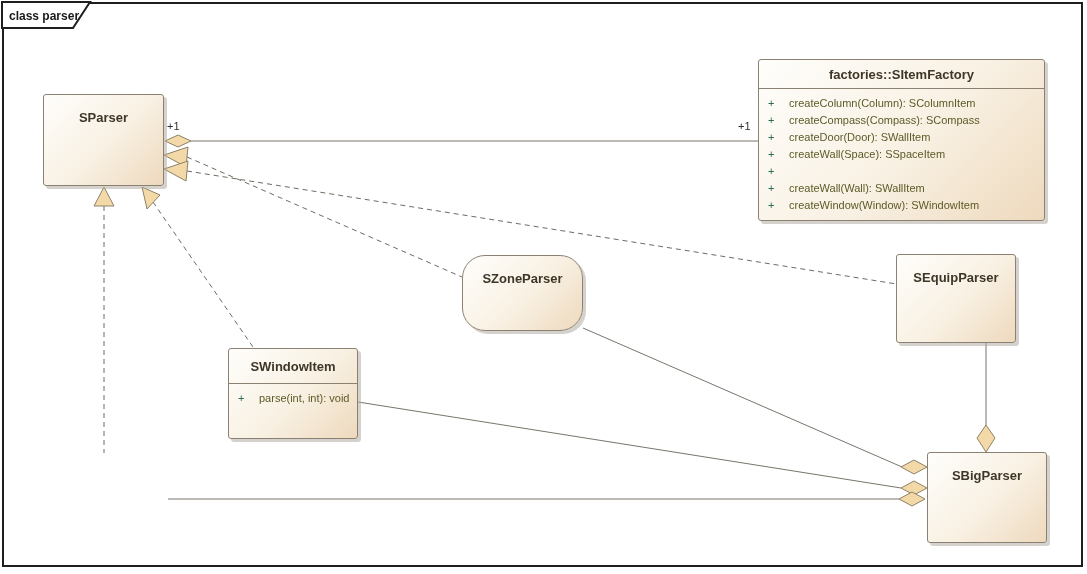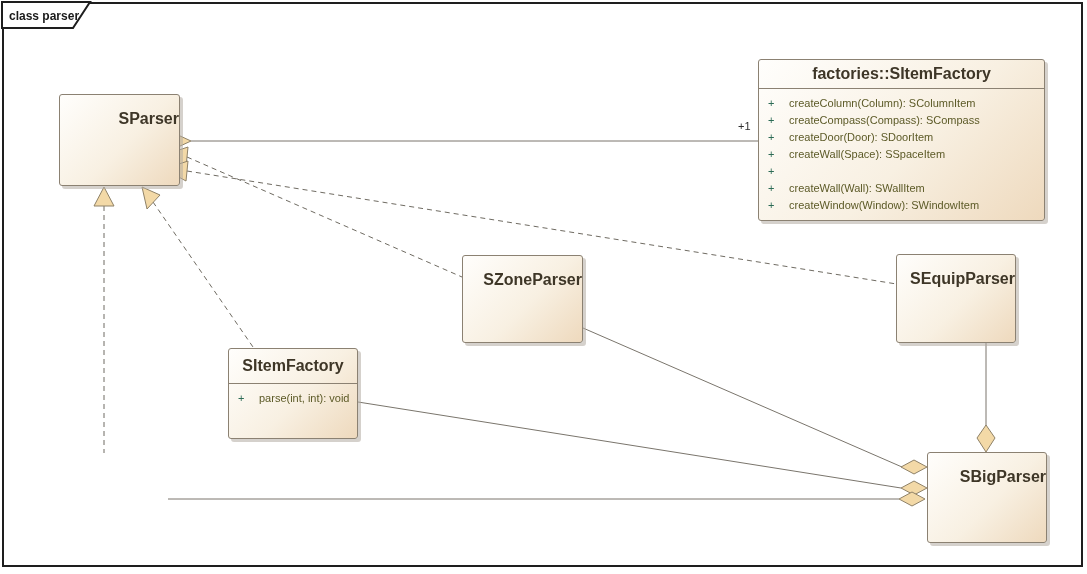--- a/index.html
+++ b/index.html
@@ -13,21 +13,21 @@
   }
   .edges { position:absolute; left:0; top:0; width:1087px; height:574px; }
 
   .uml {
     position:absolute; box-sizing:border-box;
     border:1px solid #8b8172; border-radius:3px;
     background:linear-gradient(135deg, #fffefc 0%, #f8f0e2 55%, #eed9bd 100%);
     box-shadow:3px 3px 0 rgba(178,172,162,0.55);
   }
   .uml .name {
-    font-weight:bold; font-size:16px; color:#3e3627; text-align:right;
+    font-weight:bold; font-size:13px; color:#3e3627; text-align:center;
     white-space:nowrap;
   }
   .simple .name { padding-top:15px; }
   .namec {
     display:flex; align-items:center; justify-content:center;
     border-bottom:1px solid #8b8172; box-sizing:border-box;
   }
   .methods { padding-top:5px; }
   .mrow {
     display:flex; align-items:center; height:17px;
@@ -93,67 +93,67 @@
       <line class="solidline" x1="168" y1="499" x2="899" y2="499"></line>
       <polygon class="tanshape" points="925,499 912,492 899,499 912,506"></polygon>
     </g>
 
     <g>
       <line class="solidline" x1="986" y1="343" x2="986" y2="426"></line>
       <polygon class="tanshape" points="986,425 995,438 986,452 977,438"></polygon>
     </g>
   </svg>
 
-  <div class="uml simple" style="left:43px; top:94px; width:121px; height:92px;margin-left:16px;">
+  <div class="uml simple" style="left:43px; top:94px; width:121px; height:92px;">
     <div class="name">SParser</div>
   </div>
 
   <div class="uml" style="left:758px; top:59px; width:287px; height:162px;">
     <div class="namec name" style="height:29px;">factories::SItemFactory</div>
     <div class="methods">
       <div class="mrow">
         <span class="vis">+</span>
         <span>createColumn(Column): SColumnItem</span>
       </div>
       <div class="mrow">
         <span class="vis">+</span>
         <span>createCompass(Compass): SCompass</span>
       </div>
       <div class="mrow">
         <span class="vis">+</span>
-        <span>createDoor(Door): SDoorItem</span>
+        <span>createDoor(Door): SWallItem</span>
       </div>
       <div class="mrow">
         <span class="vis">+</span>
         <span>createWall(Space): SSpaceItem</span>
       </div>
       <div class="mrow">
         <span class="vis">+</span>
       </div>
       <div class="mrow">
         <span class="vis">+</span>
         <span>createWall(Wall): SWallItem</span>
       </div>
       <div class="mrow">
         <span class="vis">+</span>
         <span>createWindow(Window): SWindowItem</span>
       </div>
     </div>
   </div>
 
-  <div class="uml simple" style="left:462px; top:255px; width:121px; height:88px;">
+  <div class="uml simple" style="left:462px; top:255px; width:121px; height:76px;border-radius:23px;">
     <div class="name">SZoneParser</div>
   </div>
 
   <div class="uml simple" style="left:896px; top:254px; width:120px; height:89px;">
     <div class="name">SEquipParser</div>
   </div>
 
   <div class="uml" style="left:228px; top:348px; width:130px; height:91px;">
-    <div class="namec name" style="height:35px;">SItemFactory</div>
+    <div class="namec name" style="height:35px;">SWindowItem</div>
     <div class="methods">
       <div class="mrow">
         <span class="vis">+</span>
         <span>parse(int, int): void</span>
       </div>
     </div>
   </div>
 
 
   <div class="uml simple" style="left:927px; top:452px; width:120px; height:91px;">

